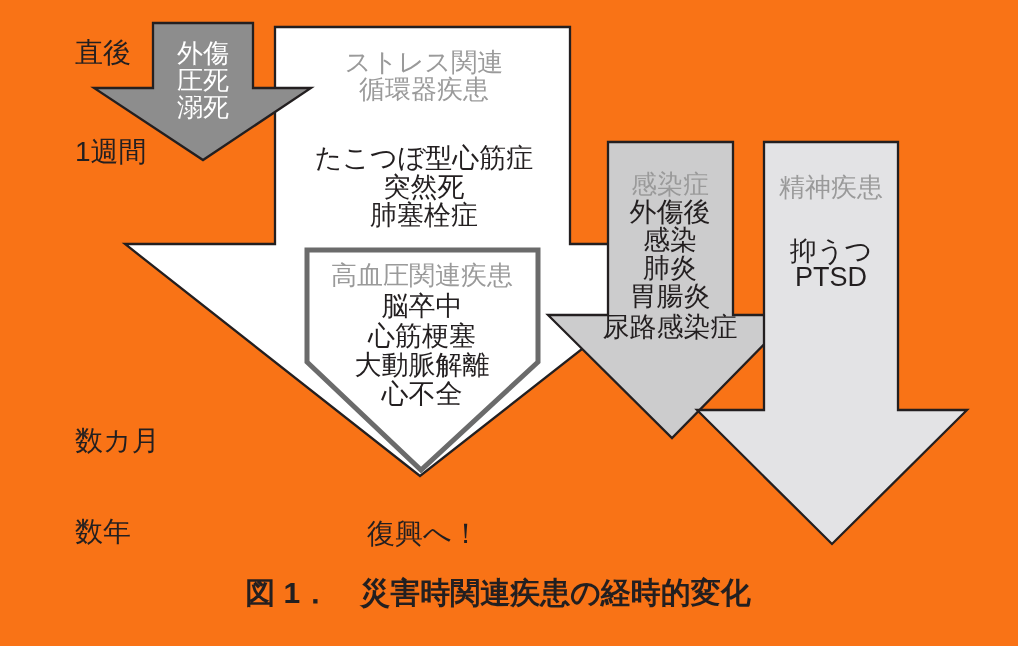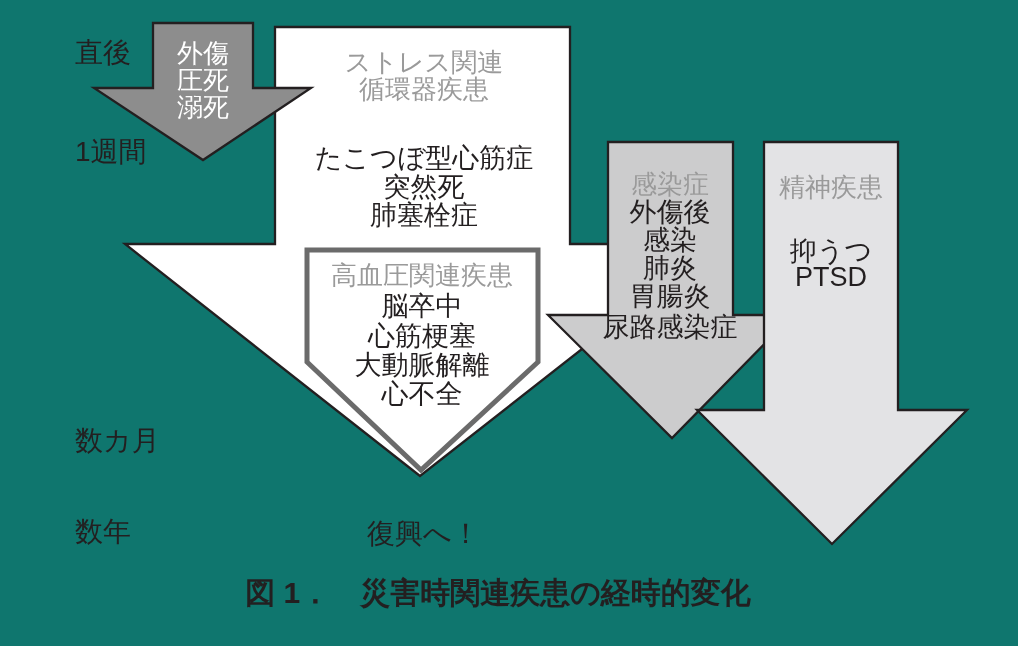--- a/index.html
+++ b/index.html
@@ -1,19 +1,19 @@
 <!DOCTYPE html>
 <html><head>
 <meta charset="utf-8">
 <style>
   html,body{margin:0;padding:0;background:#ffffff;}
   .stage{
     position:relative;
     width:1018px;height:646px;
-    background:#0f766e;
+    background:#f97316;
     overflow:hidden;
     font-family:"Liberation Sans",sans-serif;
   }
   svg{display:block;}
   svg text{
     font-family:"Liberation Sans",sans-serif;
     dominant-baseline:central;
   }
   .t-black{fill:#231f20;}
   .t-gray{fill:#9a9a9a;}

